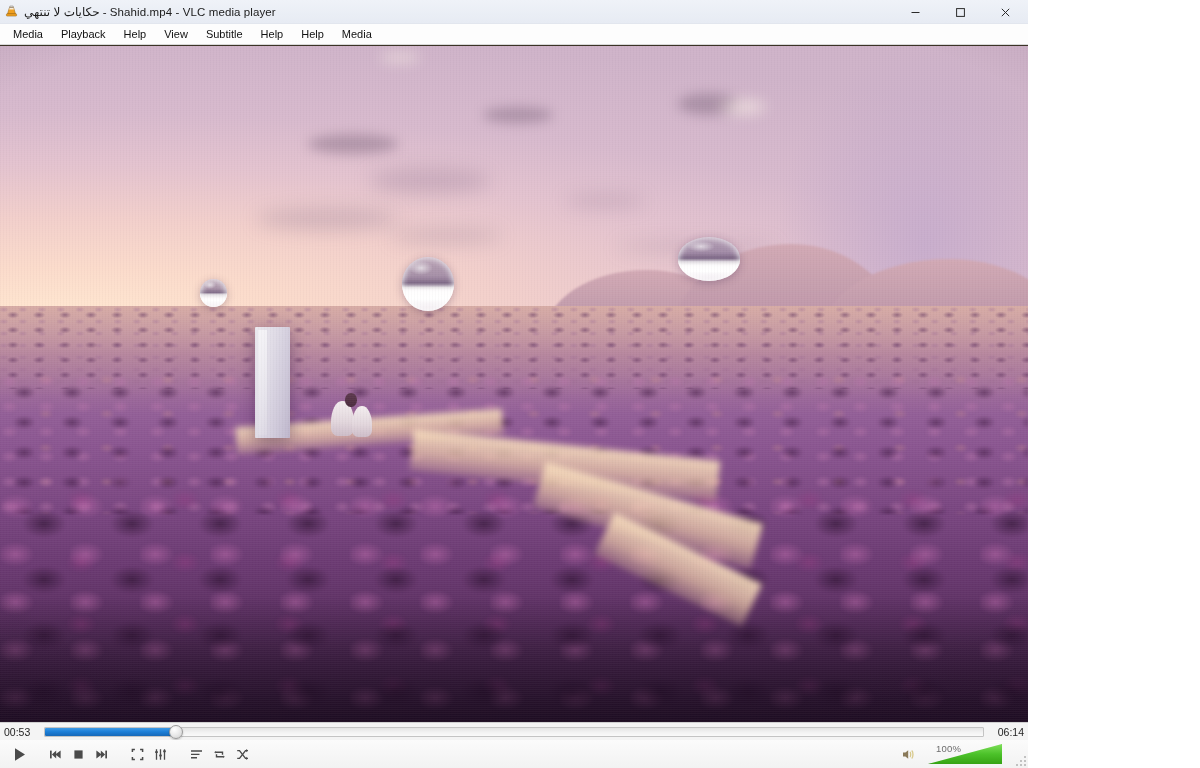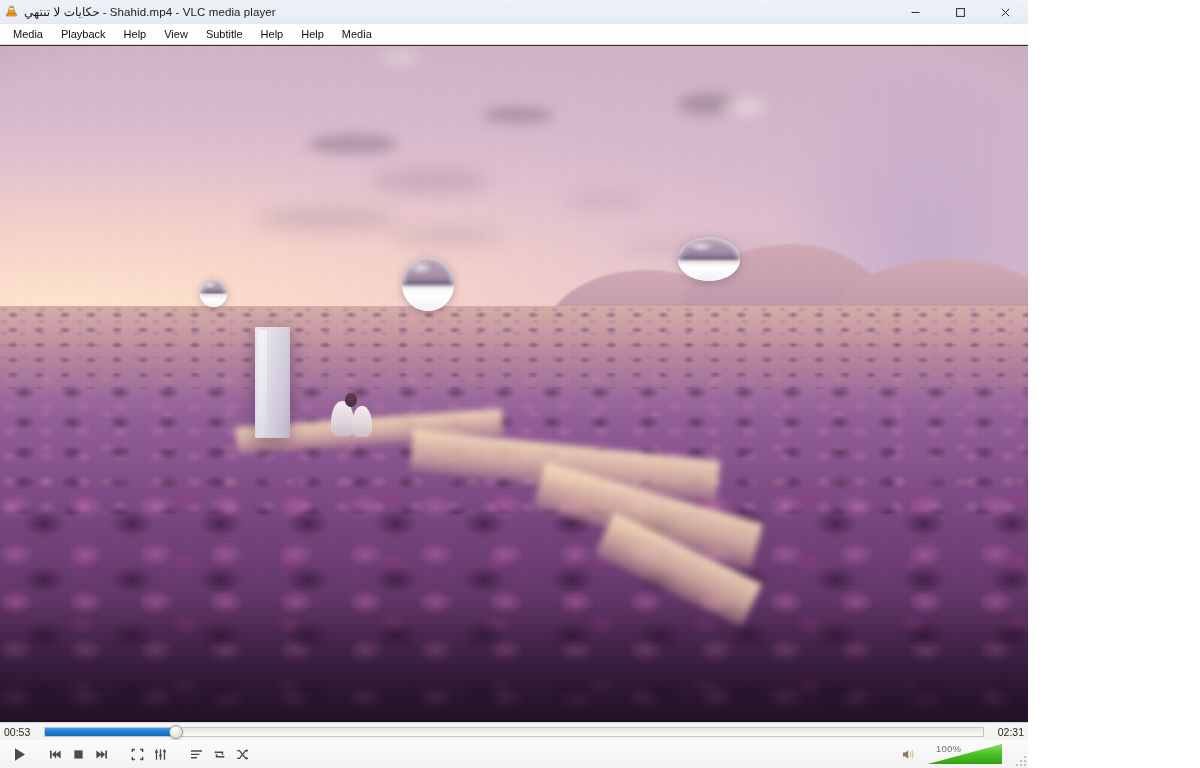--- a/index.html
+++ b/index.html
@@ -435,21 +435,21 @@
     </div>
   </div>
 
   <div class="seekbar-row">
     <div class="time">00:53</div>
     <div class="slider-wrap">
       <div class="slider-track"></div>
       <div class="slider-fill" id="seek-fill" style="width: calc(14% - 2px);"></div>
       <div class="slider-handle" id="seek-handle" style="left: 14%;"></div>
     </div>
-    <div class="time right">02:31</div>
+    <div class="time right">06:14</div>
   </div>
 
   <div class="controlbar">
 
     <div class="btn btn-play">
       <svg width="17" height="17" viewBox="0 0 17 17">
           <path d="M4 2.2l10 6.3-10 6.3z" fill="#4a4a4a"></path>
         </svg>
     </div>
 

